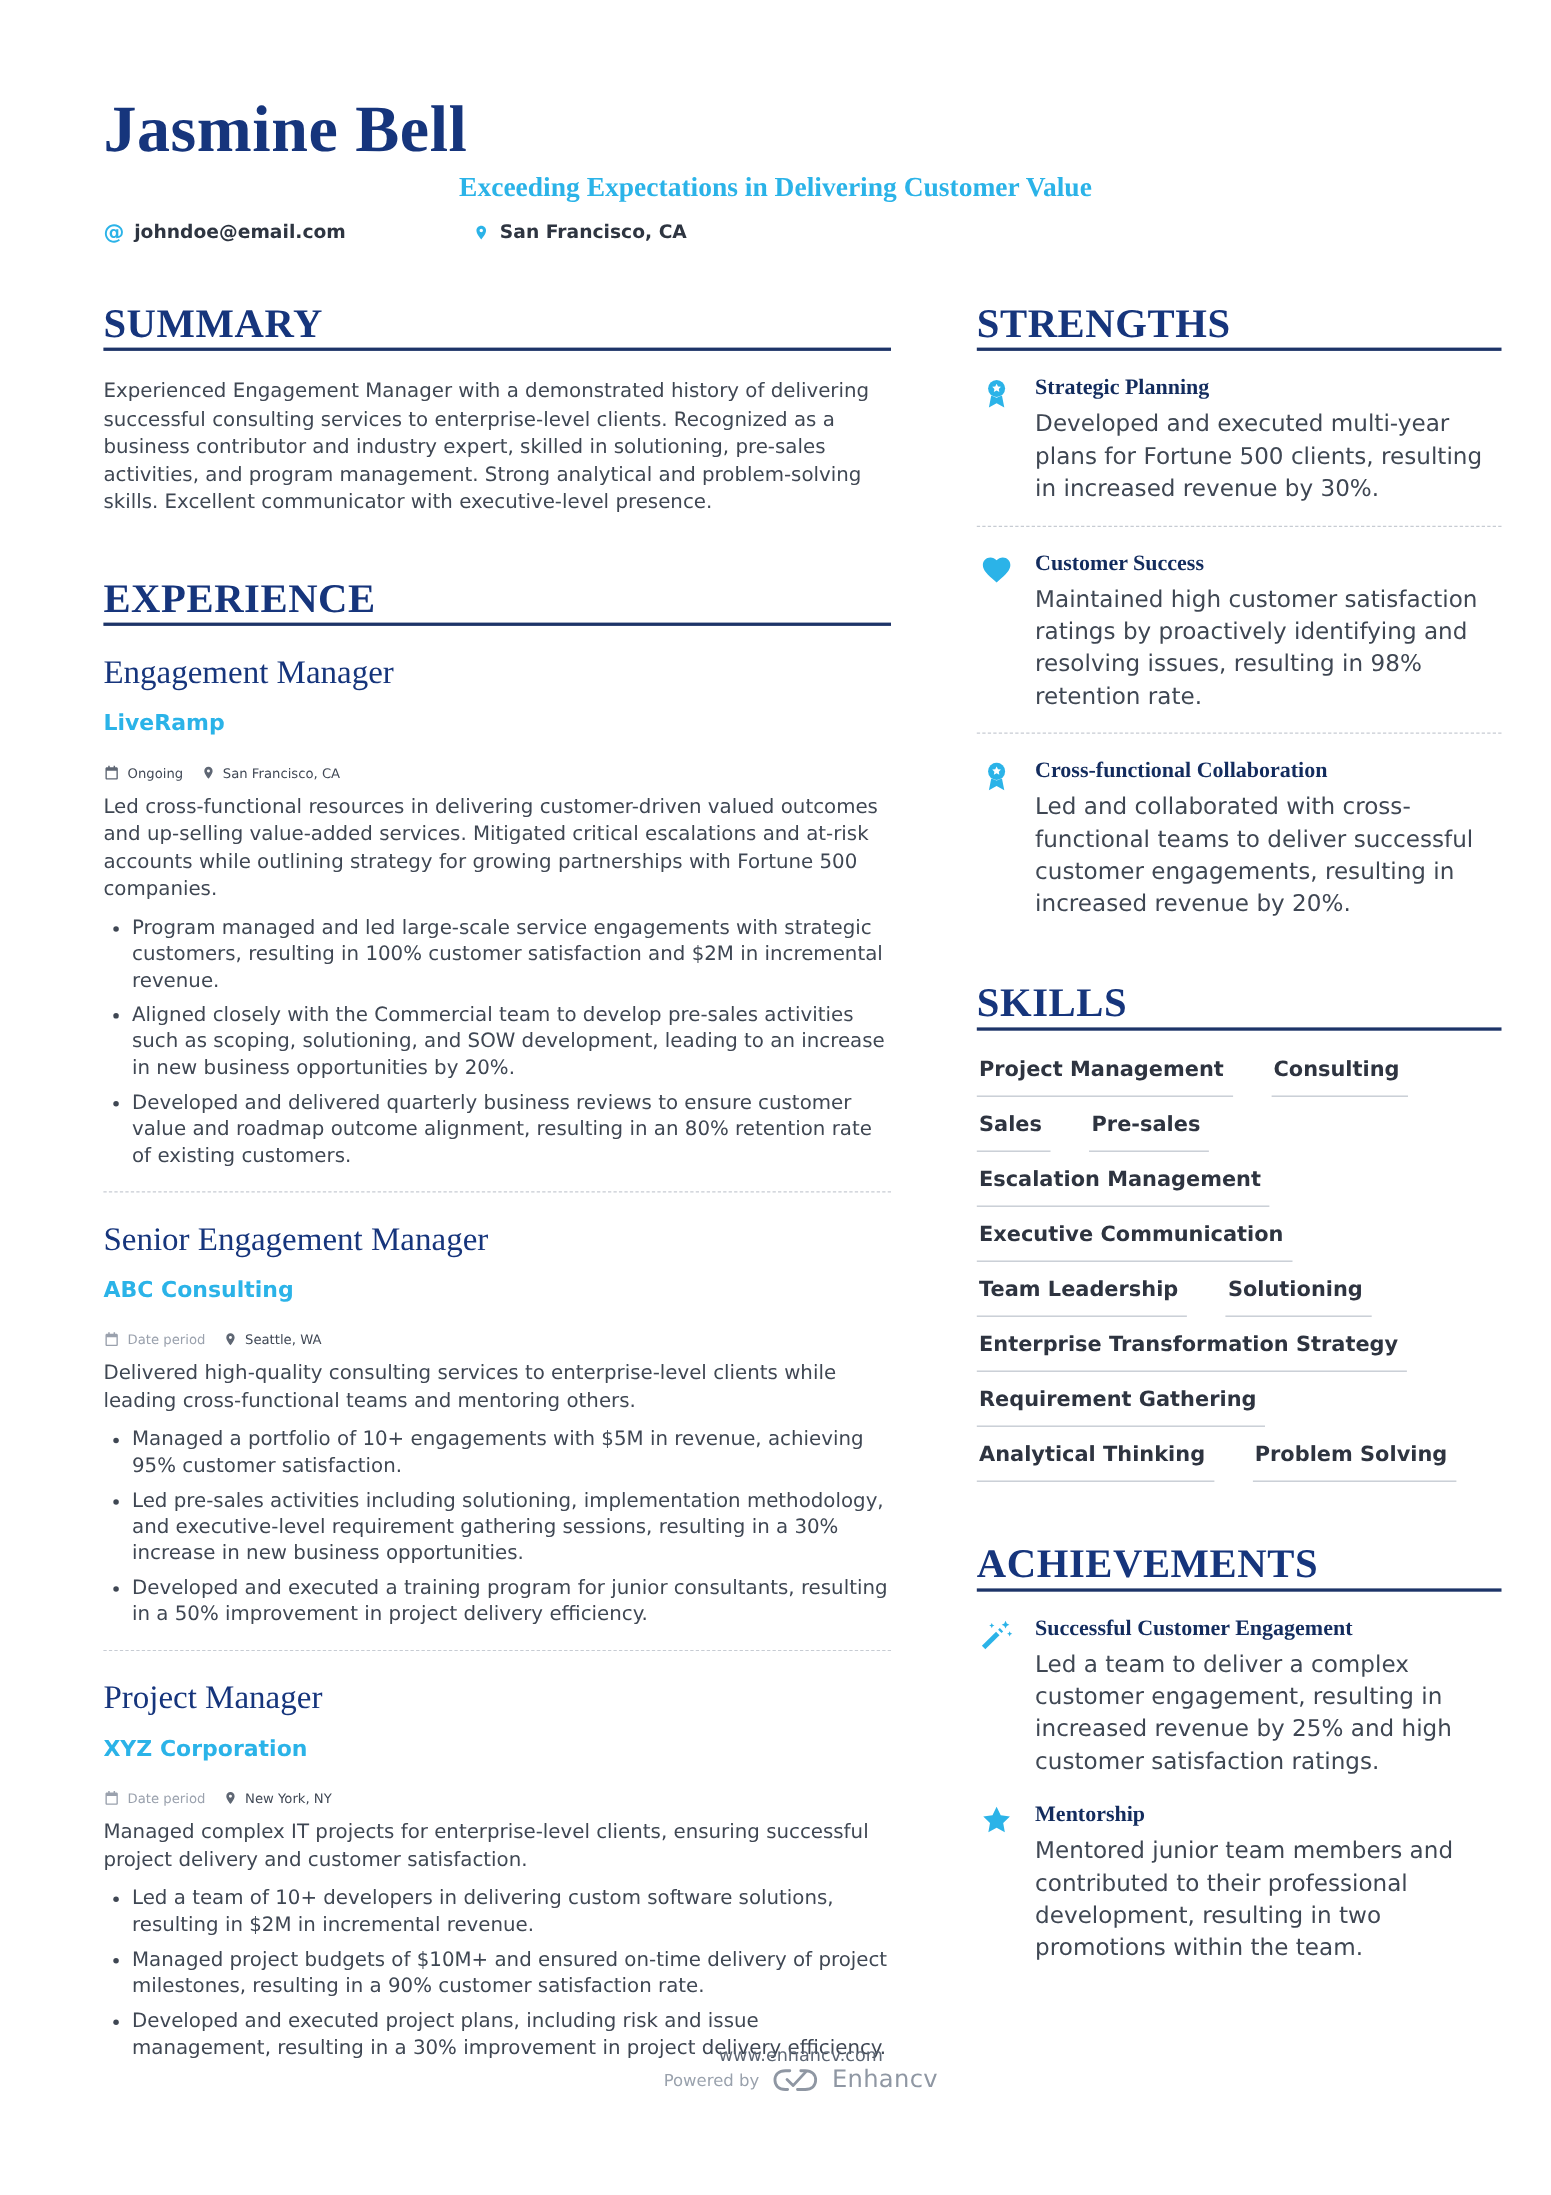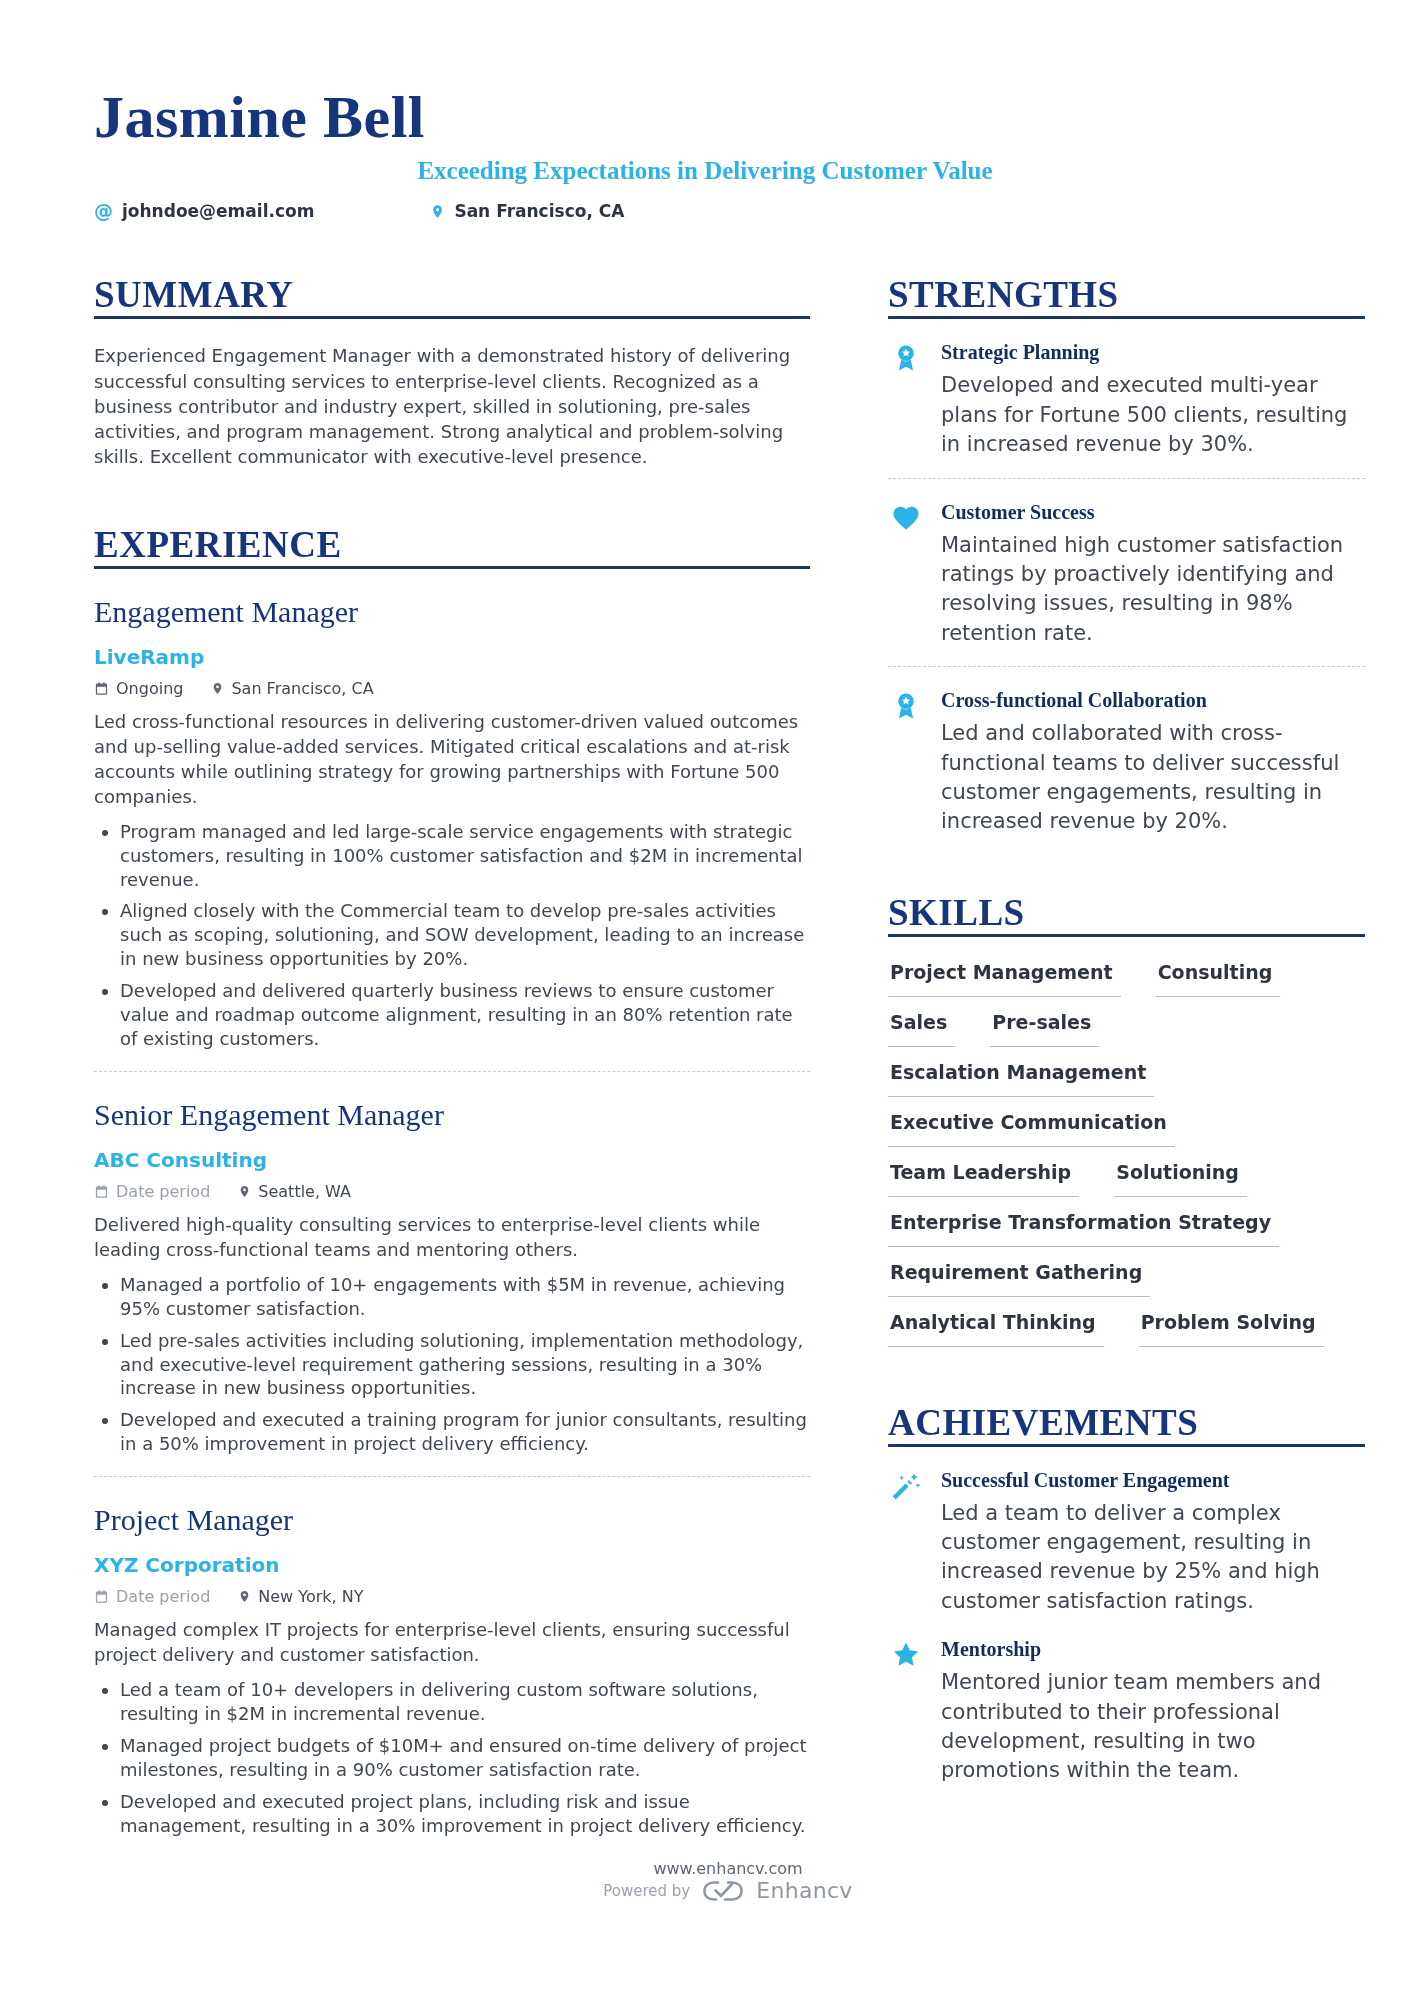--- a/index.html
+++ b/index.html
@@ -40,21 +40,21 @@
   }
   .summary-text { margin-top:24px; font-size:18px; line-height:1.4; color:#3f4753; }
 
   
   .job { margin-top:26px; }
   .job-title {
     font-family:"Liberation Serif","DejaVu Serif",serif;
     font-size:30px; font-weight:500; color:#16357c;
   }
   .company { font-size:20px; font-weight:700; color:#2bb3e8; margin-top:16px; }
-  .meta-row { display:flex; align-items:center; gap:28px; margin-top:10px; font-size:16px; color:#414956; }
+  .meta-row { display:flex; align-items:center; gap:16px; margin-top:26px; font-size:12px; color:#414956; }
   .meta-item { display:flex; align-items:center; gap:7px; }
   .meta-icon { color:#5f6774; display:inline-flex; }
   .muted { color:#9aa1ad; }
   .job-desc { margin-top:12px; font-size:18px; line-height:1.38; }
   .job ul { margin-top:10px; padding-left:26px; }
   .job li { font-size:18px; line-height:1.33; margin-bottom:8px; }
   .dashed { border:none; border-top:1px dashed #c7ccd3; margin:20px 0 0 0; }
 
   
   .rc-item { display:flex; gap:17px; margin-top:22px; }

